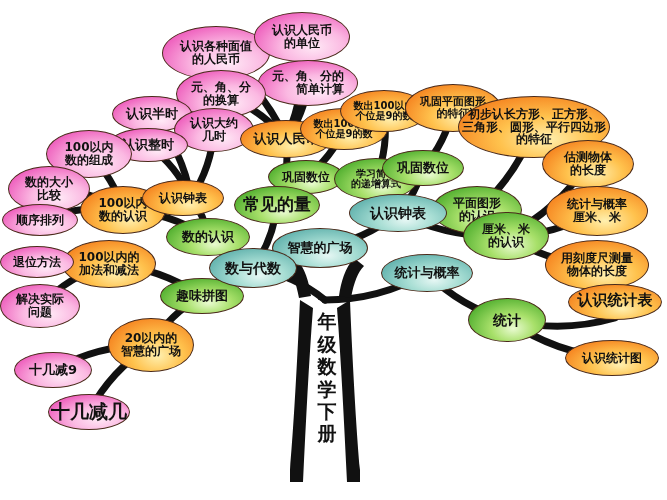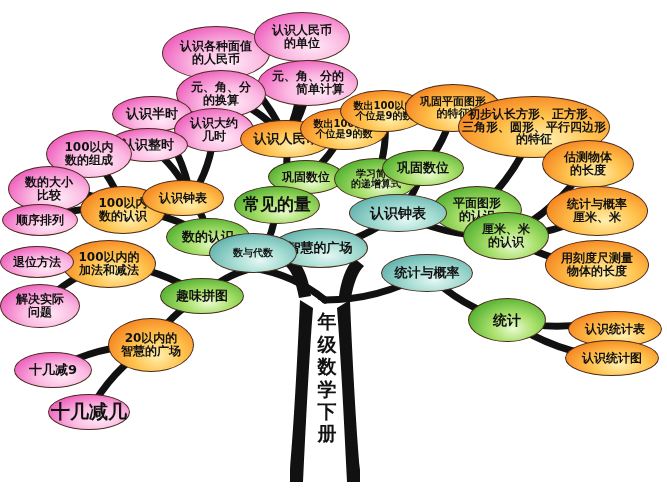--- a/index.html
+++ b/index.html
@@ -126,32 +126,32 @@
       <div class="node green" style="left: 234px; top: 186px; width: 86px; height: 38px; font-size: 17px;">常见的量</div>
       <div class="node green" style="left: 166px; top: 218px; width: 84px; height: 38px; font-size: 13px;">数的认识</div>
       <div class="node green" style="left: 160px; top: 278px; width: 84px; height: 36px; font-size: 13px;">趣味拼图</div>
       <div class="node green" style="left: 432px; top: 186px; width: 90px; height: 48px; font-size: 12px;">平面图形
 的认识</div>
       <div class="node green" style="left: 463px; top: 212px; width: 86px; height: 48px; font-size: 12px;">厘米、米
 的认识</div>
       <div class="node green" style="left: 468px; top: 298px; width: 78px; height: 44px; font-size: 14px;">统计</div>
       <div class="node teal" style="left: 272px; top: 228px; width: 96px; height: 40px; font-size: 13px;">智慧的广场</div>
       <div class="node teal" style="left: 349px; top: 194px; width: 98px; height: 38px; font-size: 14px;">认识钟表</div>
-      <div class="node teal" style="left: 209px; top: 233px; width: 88px; height: 40px; font-size: 10px;">数与代数</div>
+      <div class="node teal" style="left: 209px; top: 248px; width: 88px; height: 40px; font-size: 14px;">数与代数</div>
       <div class="node teal" style="left: 381px; top: 254px; width: 92px; height: 38px; font-size: 13px;">统计与概率</div>
       <div class="node orange" style="left: 62px; top: 240px; width: 94px; height: 48px; font-size: 12px;">100以内的
 加法和减法</div>
       <div class="node pink" style="left: 0px; top: 246px; width: 74px; height: 32px; font-size: 12px;">退位方法</div>
       <div class="node pink" style="left: 0px; top: 284px; width: 80px; height: 44px; font-size: 12px;">解决实际
 问题</div>
       <div class="node orange" style="left: 108px; top: 318px; width: 86px; height: 54px; font-size: 12px;">20以内的
 智慧的广场</div>
       <div class="node pink" style="left: 14px; top: 352px; width: 78px; height: 36px; font-size: 13px;">十几减9</div>
       <div class="node pink" style="left: 48px; top: 394px; width: 82px; height: 36px; font-size: 19px;">十几减几</div>
-      <div class="node orange" style="left: 568px; top: 311px; width: 94px; height: 36px; font-size: 12px;">认识统计表</div>
+      <div class="node orange" style="left: 568px; top: 284px; width: 94px; height: 36px; font-size: 15px; font-family: Liberation Mono, monospace;">认识统计表</div>
       <div class="node orange" style="left: 565px; top: 340px; width: 94px; height: 36px; font-size: 12px; font-family: Liberation Serif, serif;">认识统计图</div>
     </div>
 
   <div class="trunk-label">
       <span>一</span>
       <span>年</span>
       <span>级</span>
       <span>数</span>
       <span>学</span>
       <span>下</span>

